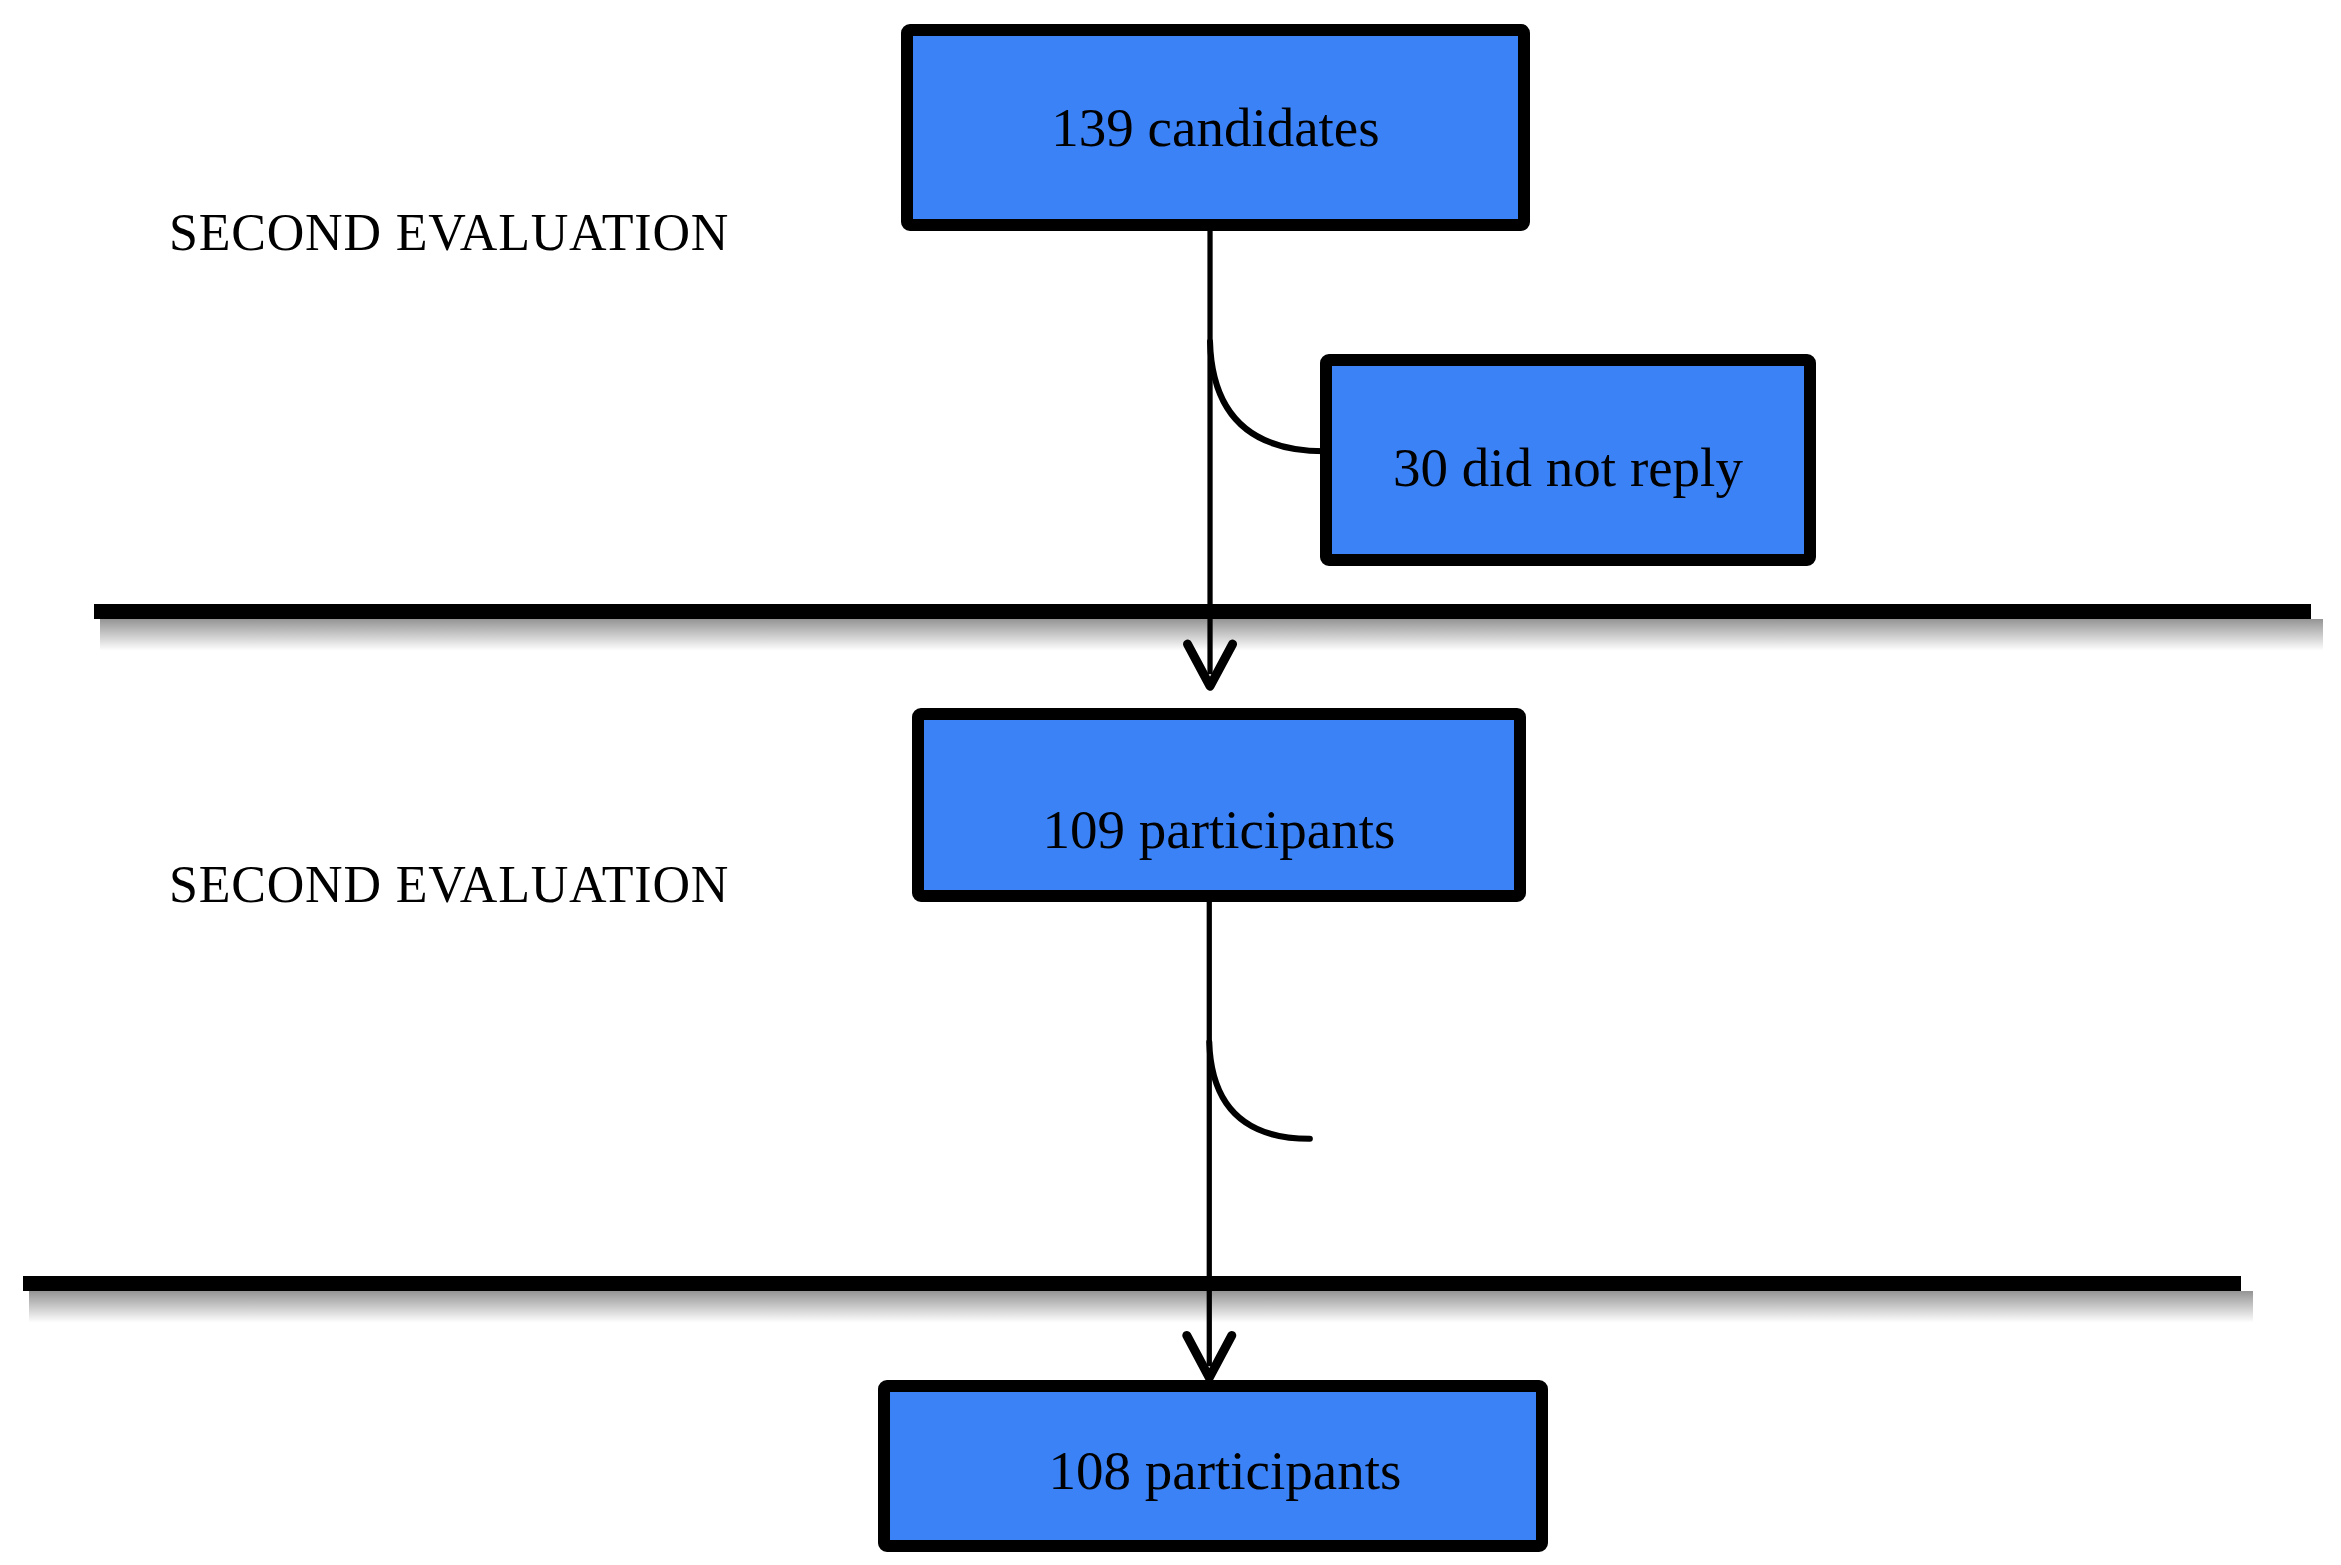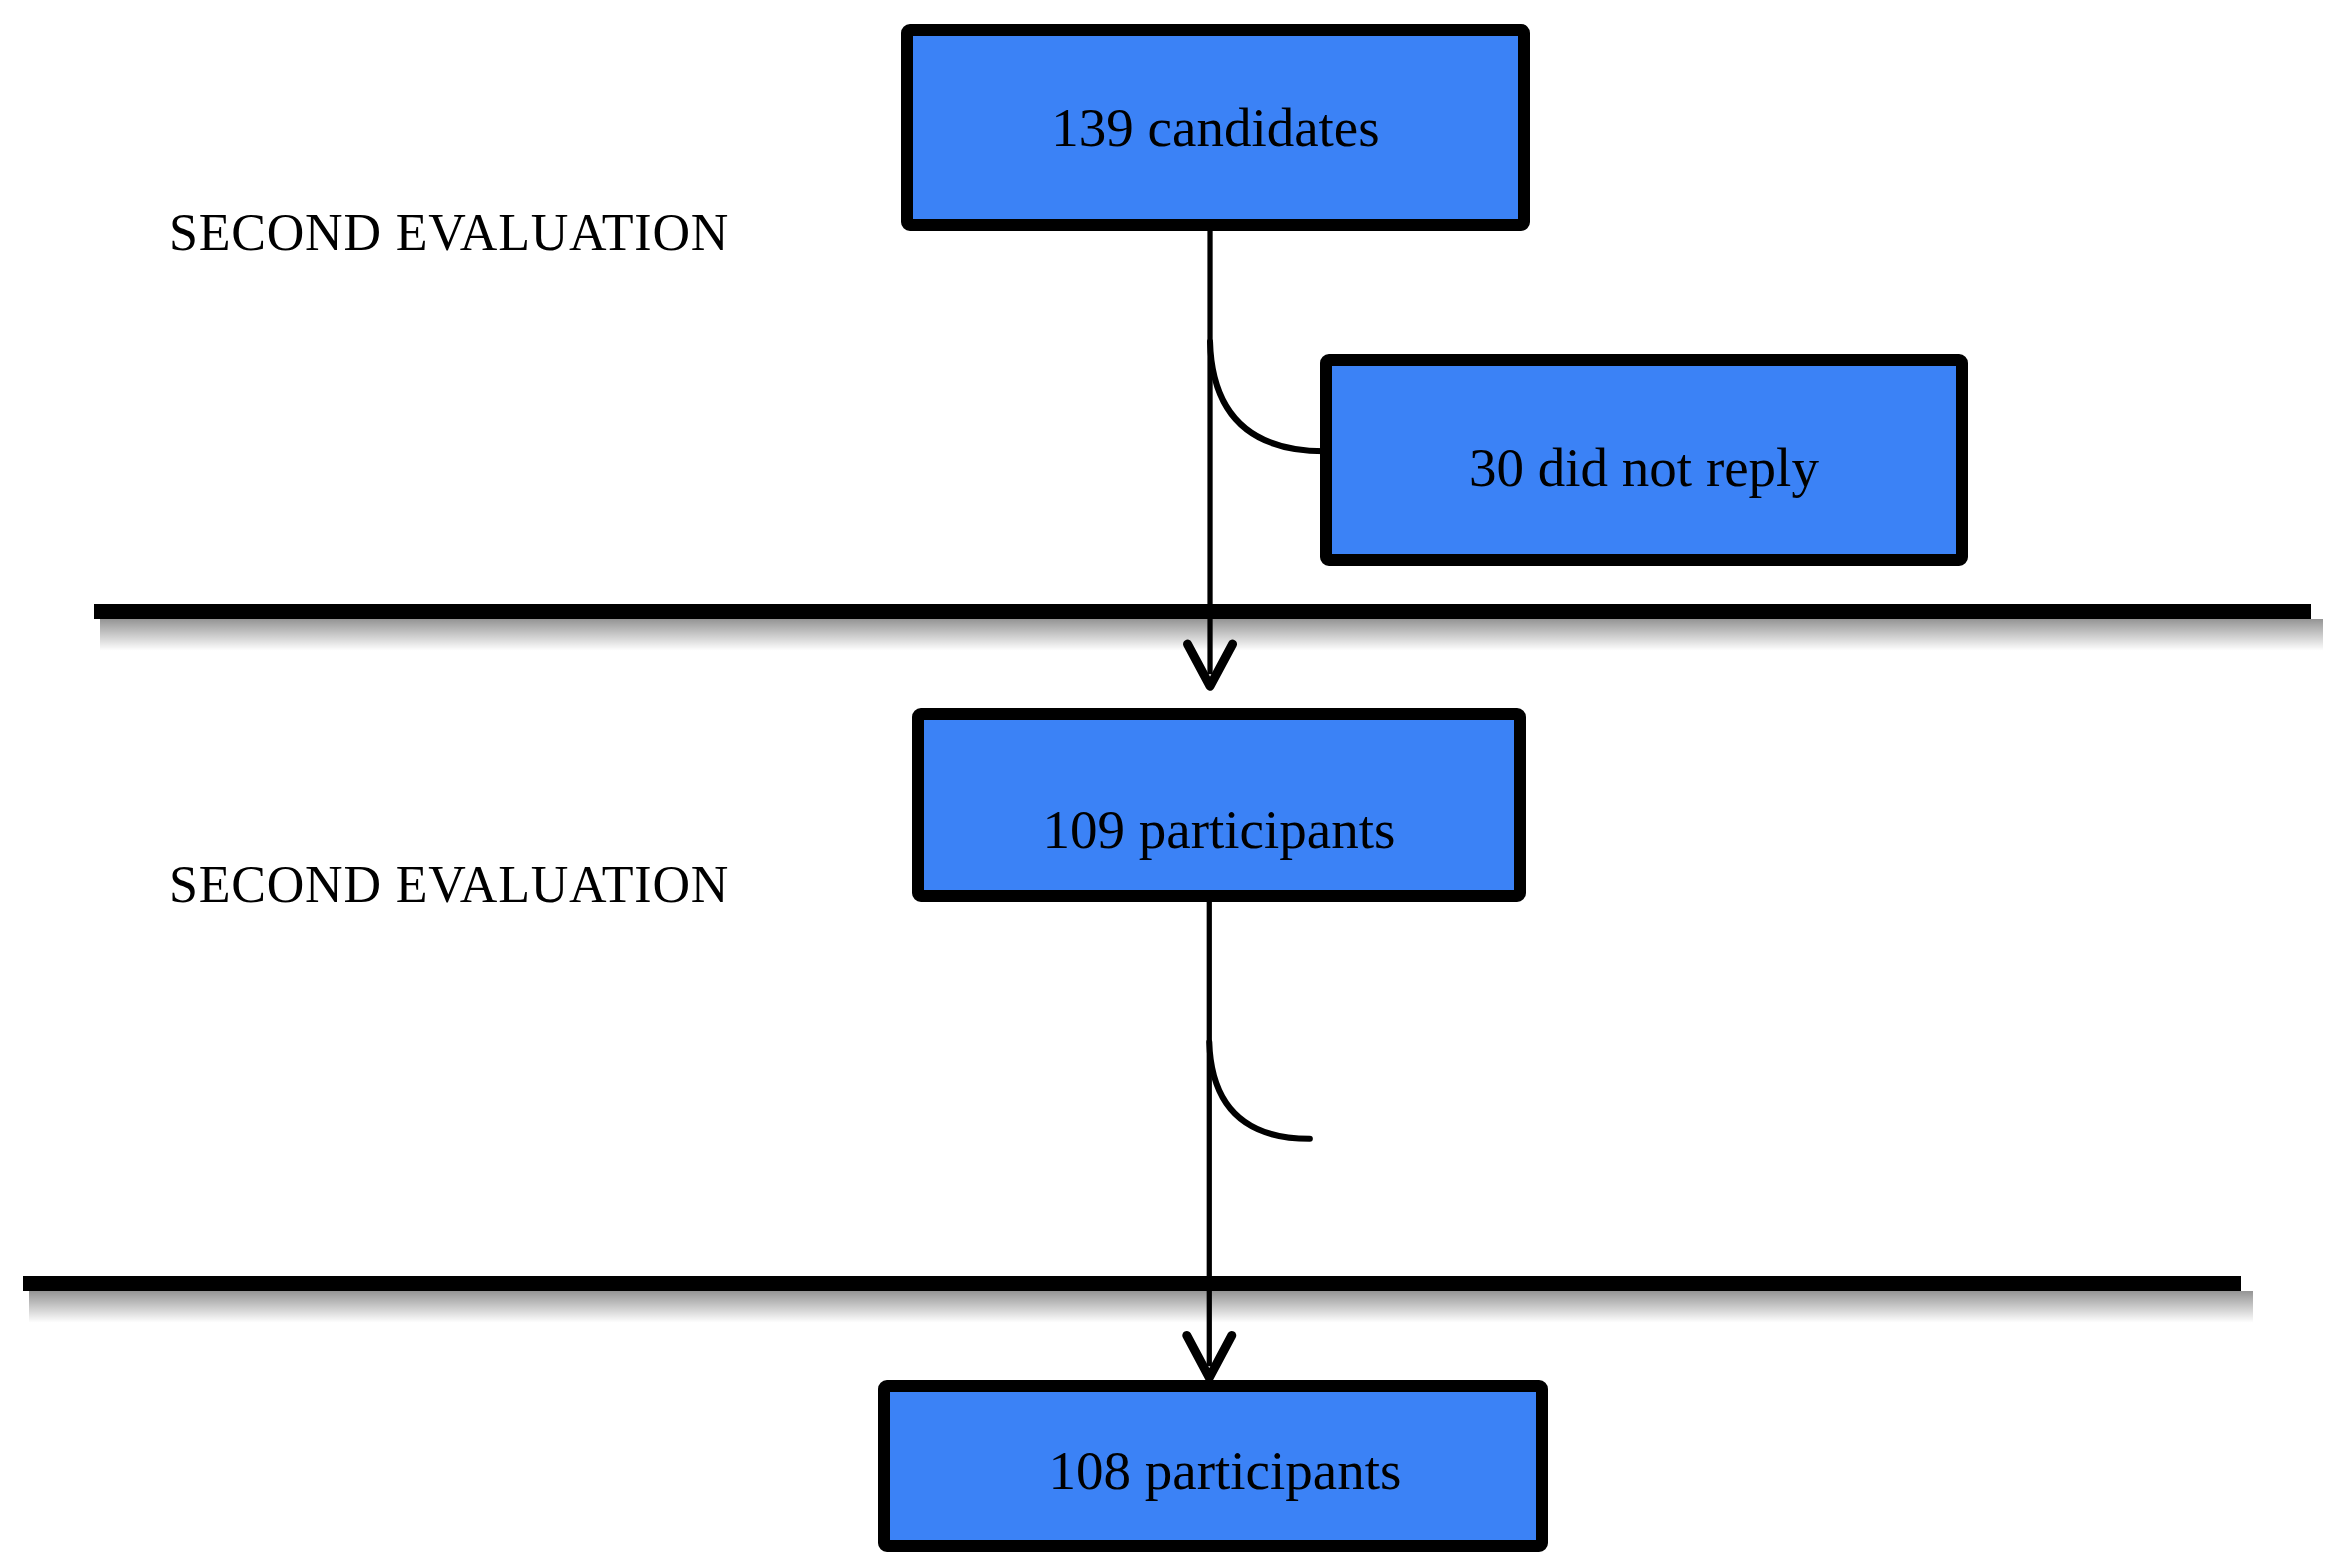--- a/index.html
+++ b/index.html
@@ -70,21 +70,21 @@
     justify-content: center;
     z-index: 3;
   }
   .node .txt {
     position: relative;
     font-size: 55px;
     line-height: 1;
     white-space: nowrap;
   }
   #node-candidates          { left: 901px; top: 24px;   width: 629px; height: 207px; }
-  #node-did-not-reply       { left: 1320px; top: 354px;  width: 648px; height: 212px; }
+  #node-did-not-reply       { left: 1320px; top: 354px;  width: 496px; height: 212px; }
   #node-participants-109    { left: 912px; top: 708px;  width: 614px; height: 194px; }
   #node-incomplete          { left: 1305px; top: 1022px; width: 549px; height: 213px; }
   #node-participants-108    { left: 878px; top: 1380px; width: 670px; height: 172px; padding-left: 24px; }
 
   #node-did-not-reply    .txt { top: 7.5px; }
   #node-participants-109 .txt { top: 24px; }
   #node-participants-108 .txt { top: 4.5px; }
 </style>
 </head>
 <body>

